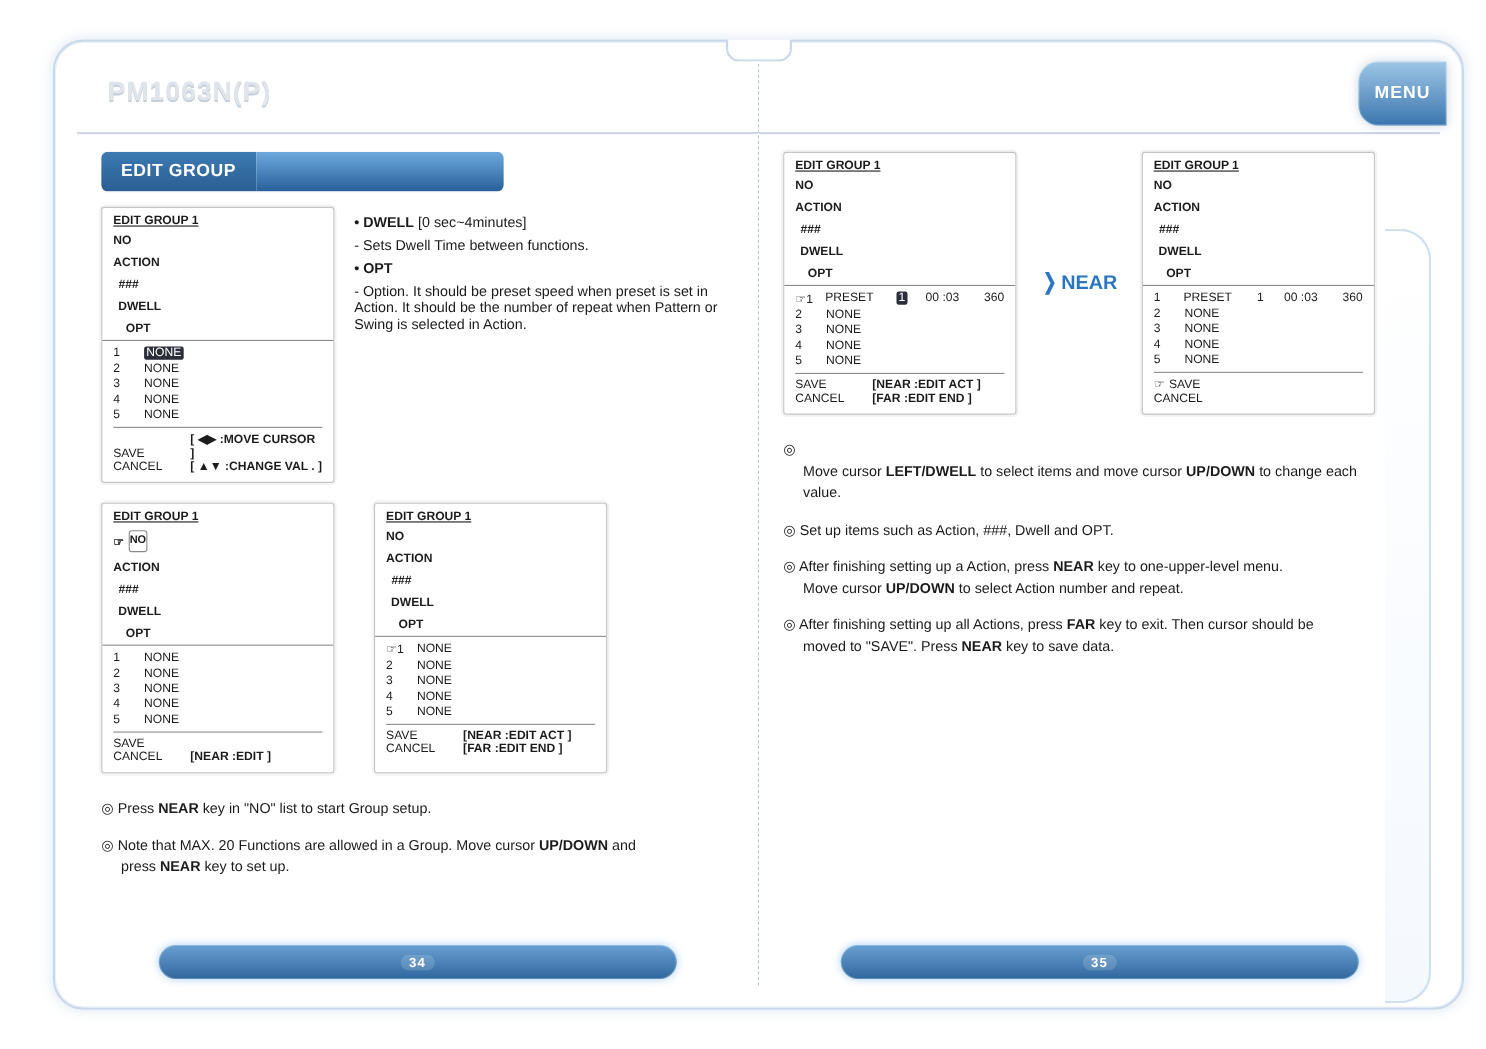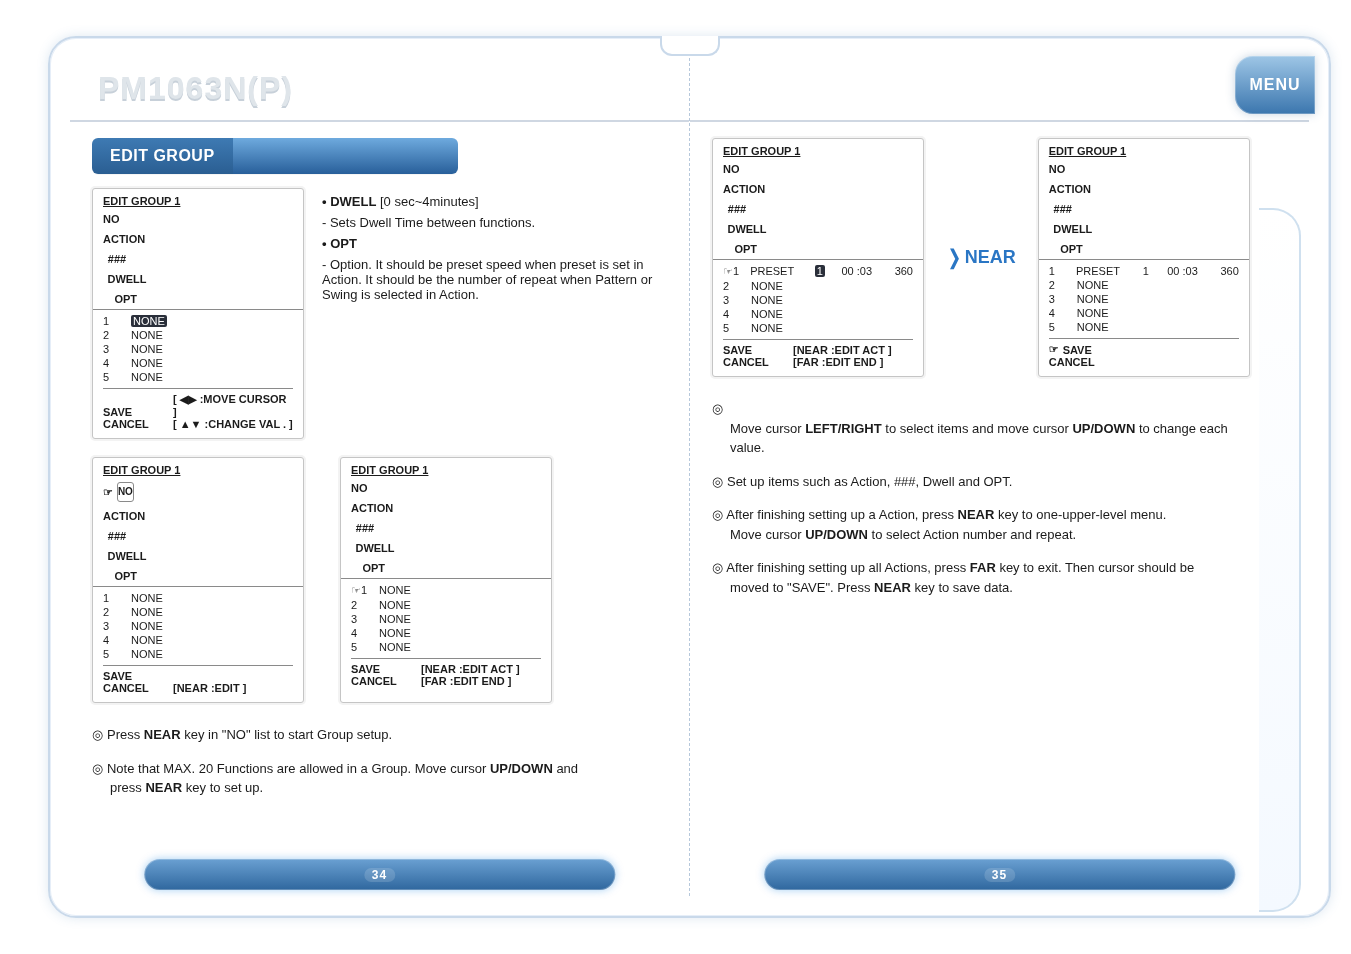--- a/index.html
+++ b/index.html
@@ -30,21 +30,21 @@
   .spread{position:absolute;inset:20px;display:flex;gap:0;}
   .page{flex:1;position:relative;padding:0 22px;}
   .page.left{border-right:1px dashed #b6c8dc;}
   .header{
     position:relative;height:62px;margin:0 -22px 16px -22px;
     border-bottom:2px solid #cfd7e2;
     background:#fff;
   }
   .brand{
     position:absolute;left:28px;top:12px;color:#dfe5ea;font-weight:800;letter-spacing:1px;
-    font-size:32px;text-shadow:0 2px 0 #c7d0d9, 0 -1px 0 #fff;
+    font-size:24px;text-shadow:0 2px 0 #c7d0d9, 0 -1px 0 #fff;
   }
   .menu-tab{
     position:absolute;right:-6px;top:-2px;width:80px;height:58px;border-radius:18px 0 0 18px;
     background:linear-gradient(180deg,var(--menu-grad-a),var(--menu-grad-b));
     color:#fff;font-weight:800;display:flex;align-items:center;justify-content:center;
     box-shadow:inset 0 0 0 1px rgba(255,255,255,.25), 0 0 10px rgba(40,90,140,.25);
     letter-spacing:1px;
   }
   .menu-tail{
     position:absolute;right:8px;top:150px;width:40px;height:700px;
@@ -73,21 +73,21 @@
   .panel .rows{padding:4px 10px 2px;}
   .panel .row{display:flex;gap:0;padding:1px 0;}
   .panel .row span{display:inline-block;}
   .c-no{width:28px;}
   .c-act{width:58px;}
   .c-hash{width:28px;text-align:center;}
   .c-dw{width:48px;text-align:center;}
   .c-opt{width:34px;text-align:right;}
   .panel .hr{height:1px;background:var(--divider);margin:2px 10px 0;}
   .panel .foot{padding:4px 10px 8px;}
-  .foot-left{display:inline-block;width:70px;font-weight:700;}
+  .foot-left{display:inline-block;width:70px;font-weight:400;}
   .foot-right{display:inline-block;width:120px;text-align:left;font-weight:700;}
   .rev{background:#2a2f3a;color:#fff;padding:0 2px;border-radius:2px;}
   .sel{display:inline-flex;align-items:center;gap:4px;}
   .sel::before{content:"☞";font-size:11px;}
   .circ{display:inline-block;border:1px solid #8a8a8a;border-radius:3px;padding:1px 6px;font-size:10px;line-height:1;}
 
   .big-near{
     display:inline-flex;align-items:center;gap:2px;color:var(--chip);font-weight:700;font-size:18px;
   }
   .big-near::before{content:"❭";font-size:20px;transform:translateY(-1px);}
@@ -361,21 +361,21 @@
             <div class="hr"></div>
             <div class="foot">
               <div><span class="foot-left sel">SAVE</span></div>
               <div><span class="foot-left">CANCEL</span></div>
             </div>
           </div>
         </div>
 
         <div class="note-list" style="margin-top:22px;max-width:560px">
           <p>
-            <span class="indent"><span>Move cursor </span><b>LEFT/RIGHT</b><span> to select items and move cursor </span><b>UP/DOWN</b><span> to change each</span></span>
+            <span class="indent"><span>Move cursor </span><b>LEFT/DWELL</b><span> to select items and move cursor </span><b>UP/DOWN</b><span> to change each</span></span>
             <span class="indent">value.</span>
           </p>
           <p>Set up items such as Action, ###, Dwell and OPT.</p>
           <p><span>After finishing setting up a Action, press </span><b>NEAR</b><span> key to one-upper-level menu.</span>
             <span class="indent"><span>Move cursor </span><b>UP/DOWN</b><span> to select Action number and repeat.</span></span>
           </p>
           <p><span>After finishing setting up all Actions, press </span><b>FAR</b><span> key to exit. Then cursor should be</span>
             <span class="indent"><span>moved to "SAVE". Press </span><b>NEAR</b><span> key to save data.</span></span>
           </p>
         </div>

